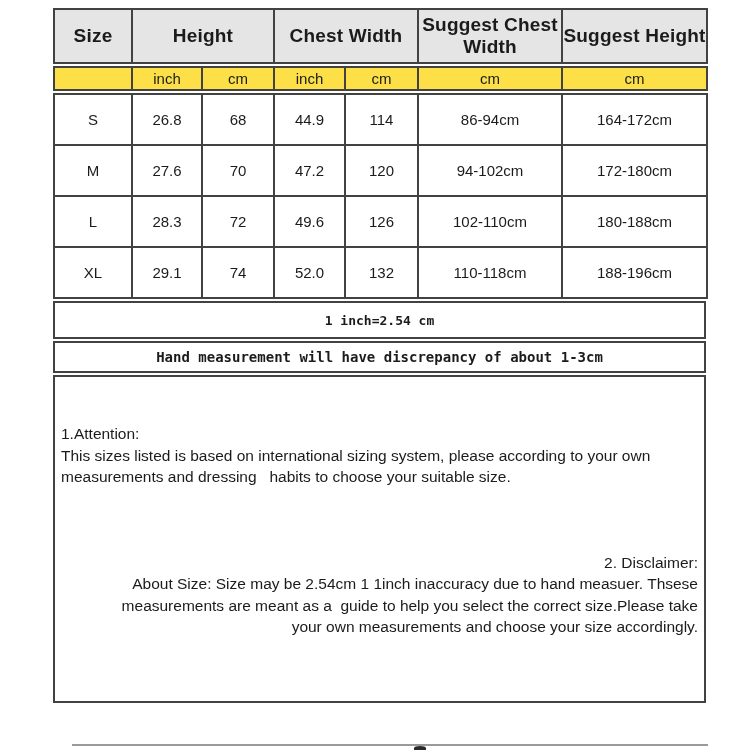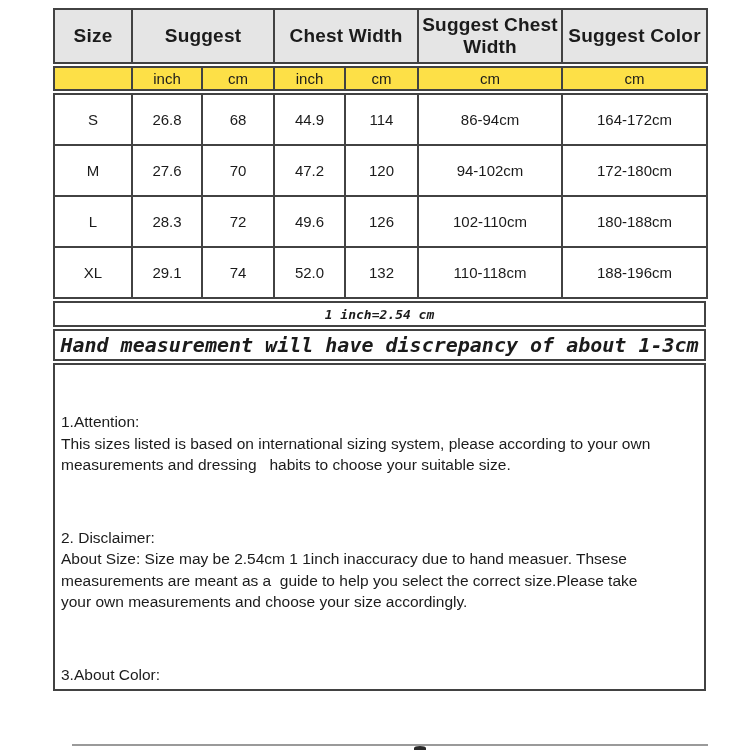--- a/index.html
+++ b/index.html
@@ -54,36 +54,36 @@
     background: #ffffff;
     font-size: 15px;
     height: 51px;
   }
   
   .note td {
     background: #ffffff;
     font-family: "DejaVu Sans Mono", monospace;
     font-weight: bold;
   }
-  .note.inch td { font-size: 13px; height: 24px; font-style: italic; }
-  .note.hand td { font-size: 20px; height: 30px; font-style: italic; }
+  .note.inch td { font-size: 13px; height: 36px; }
+  .note.hand td { font-size: 14px; height: 30px; }
   
   .textbox {
     border: 2px solid #424242;
     width: 653px;
     height: 328px;
     padding: 3px 6px 0 6px;
     font-size: 15.5px;
     line-height: 21.5px;
     white-space: pre-wrap;
     background: #ffffff;
     overflow: hidden;
   }
   .textbox p { margin: 0; }
-  .textbox p.gap { margin-top: 8px; }
+  .textbox p.gap { margin-top: 21px; text-align: right; }
   
   .bottom-edge {
     position: absolute;
     left: 72px; top: 744px;
     width: 636px; height: 2px;
     background: #9a9a9a;
   }
   .bottom-fragment {
     position: absolute;
     left: 414px; top: 746px;
@@ -104,24 +104,24 @@
           <col style="width:70px">
           <col style="width:72px">
         <col style="width:71px">
           <col style="width:73px">
           <col style="width:144px">
         <col style="width:145px">
       </colgroup>
       <tbody>
           <tr>
         <td>Size</td>
-        <td colspan="2">Suggest</td>
+        <td colspan="2">Height</td>
         <td colspan="2">Chest Width</td>
         <td>Suggest Chest Width</td>
-        <td>Suggest Color</td>
+        <td>Suggest Height</td>
       </tr>
     </tbody>
       </table>
 
     <table class="sec units">
       <colgroup>
         <col style="width:78px">
           <col style="width:70px">
           <col style="width:72px">
         <col style="width:71px">

